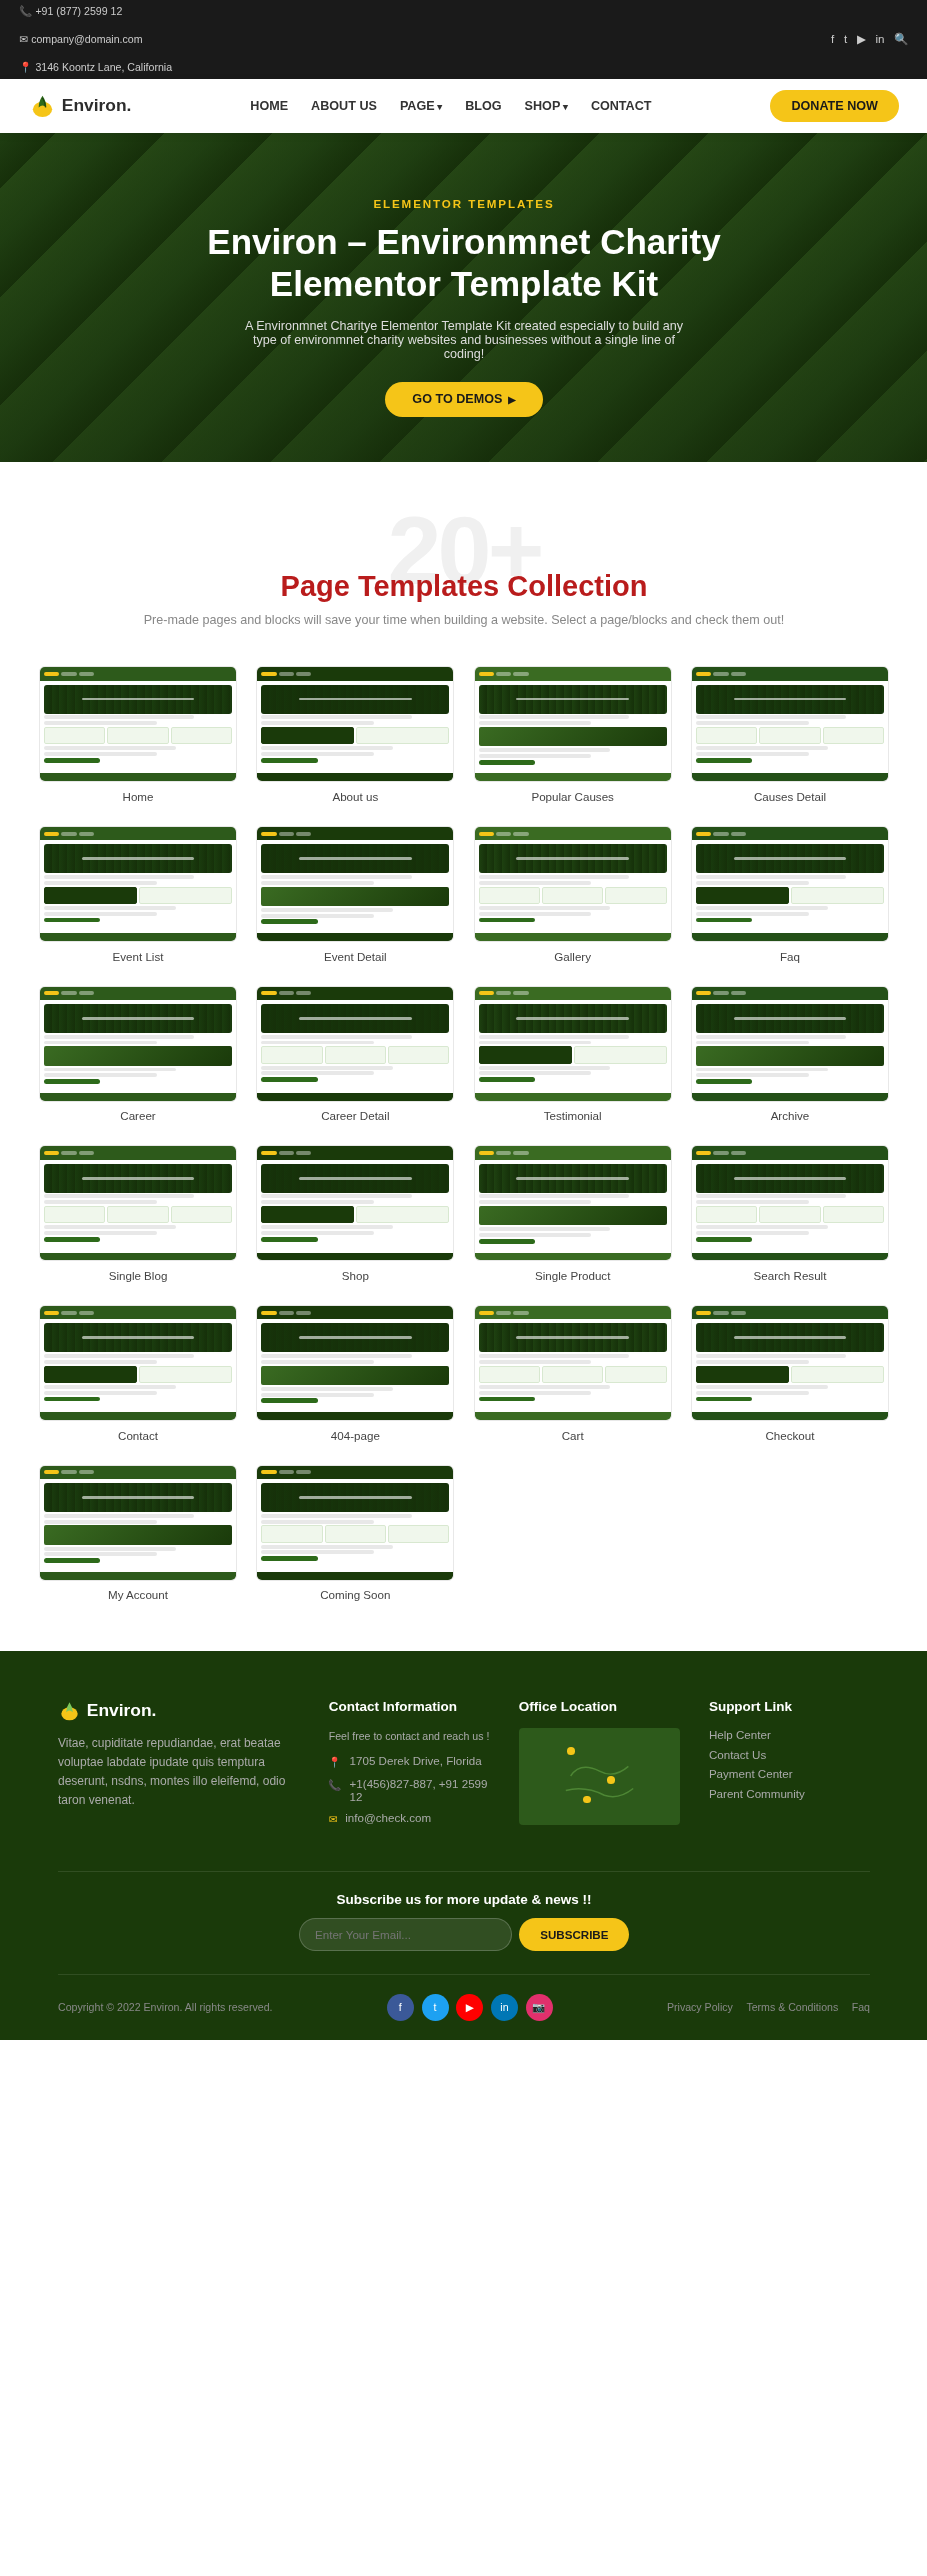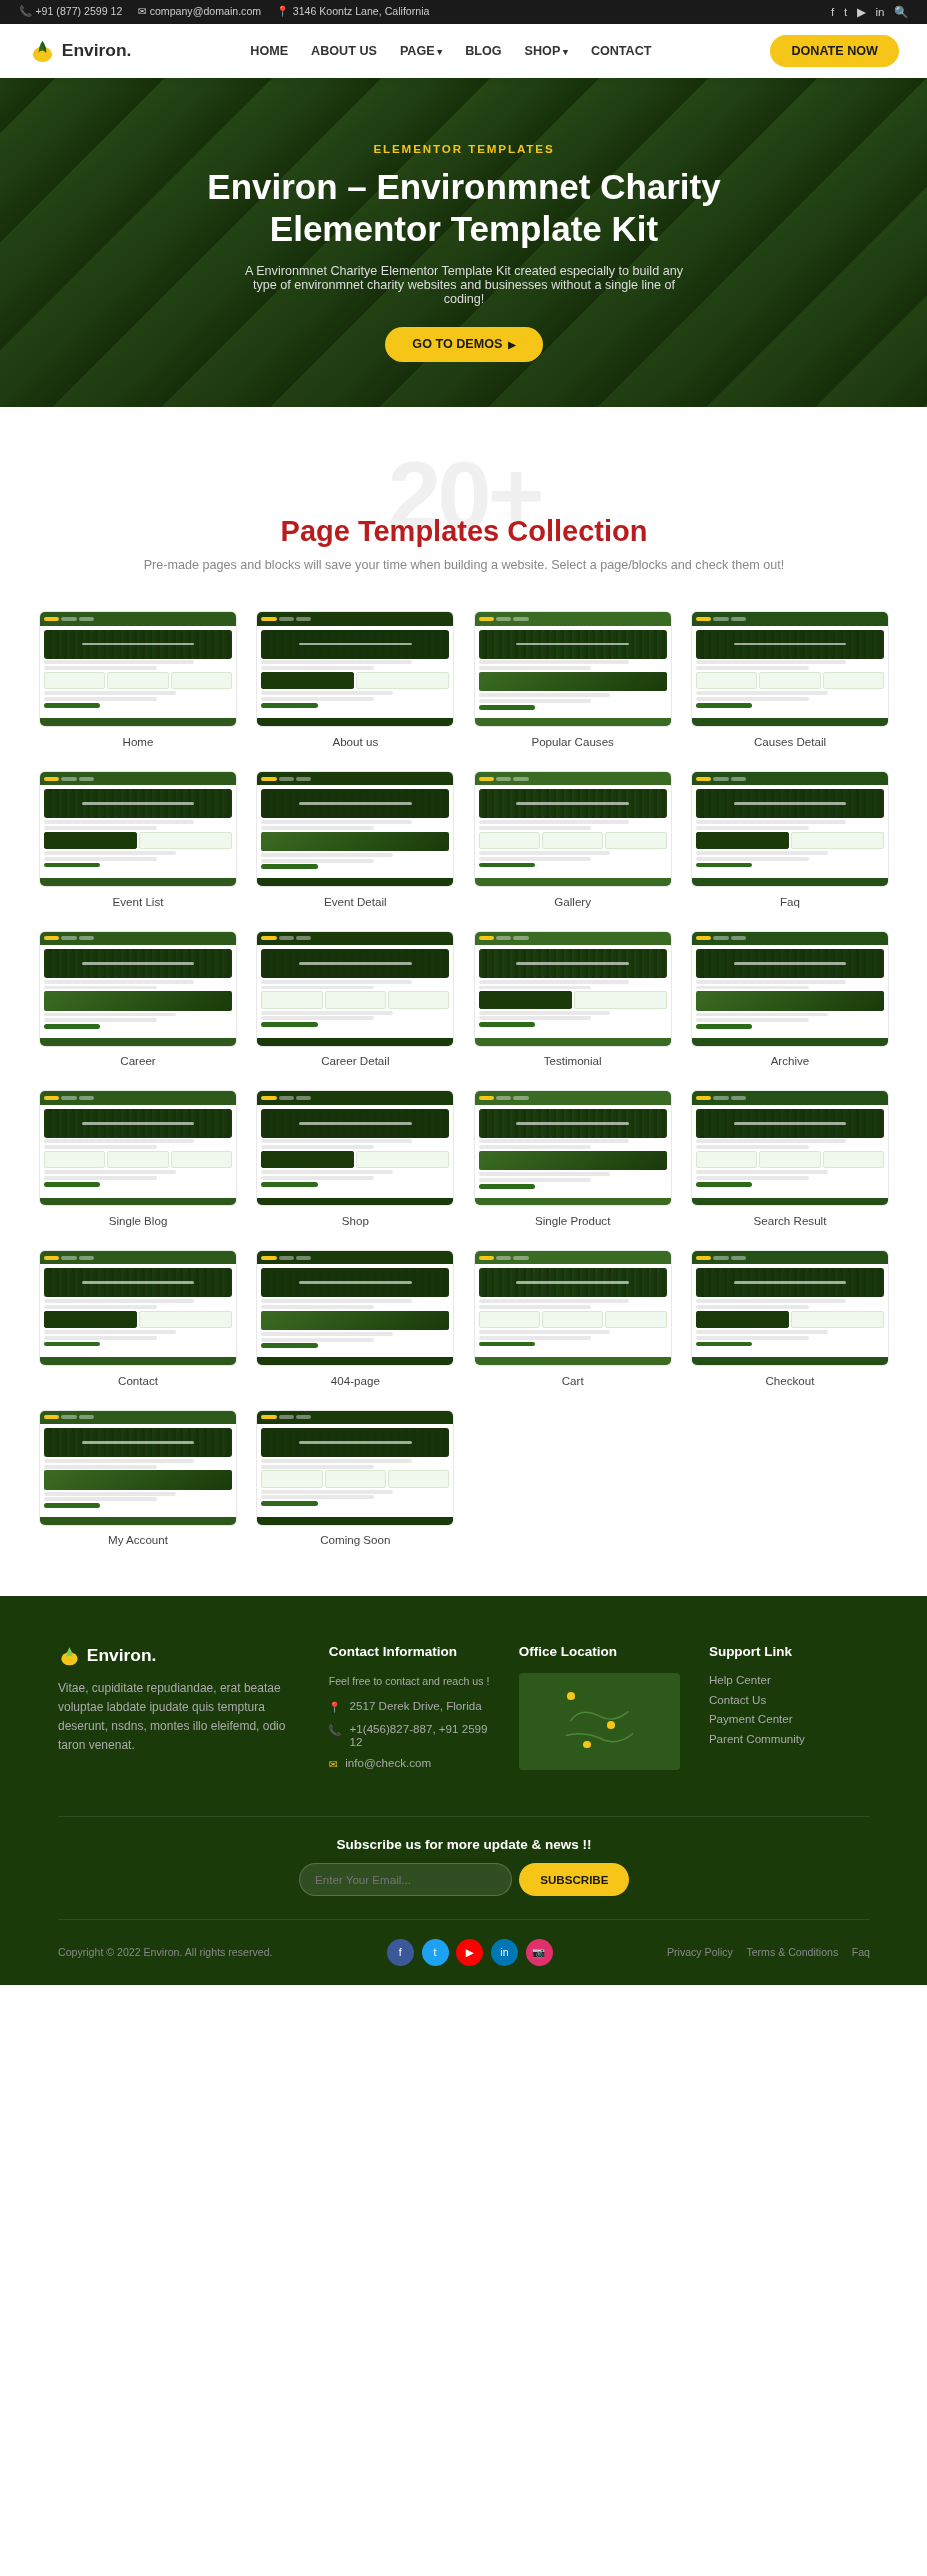--- a/index.html
+++ b/index.html
@@ -8,21 +8,21 @@
     
     .top-bar {
       background: #1a1a1a;
       color: #ccc;
       font-size: 10.6px;
       padding: 4.8px 19.3px;
       display: flex;
       justify-content: space-between;
       align-items: center;
     }
-    .top-bar-left { display: flex; gap: 15.5px; }
+    .top-bar-left { display: flex; gap: 15.5px; flex-direction: column; }
     .top-bar-right { display: flex; gap: 9.7px; }
     .top-bar-right span { color: #ccc; font-size: 11.6px; }
 
     
     .header {
       background: #fff;
       padding: 11.6px 29px;
       display: flex;
       align-items: center;
       justify-content: space-between;
@@ -1056,21 +1056,21 @@
         <span>Environ.</span>
       </div>
       <p>Vitae, cupiditate repudiandae, erat beatae voluptae labdate ipudate quis temptura deserunt, nsdns, montes illo eleifemd, odio taron venenat.</p>
     </div>
 
     <div class="footer-col">
       <div class="footer-col-title">Contact Information</div>
       <p style="font-size:10.6px;color:#aaa;margin-bottom:9.7px;">Feel free to contact and reach us !</p>
       <div class="footer-contact-item">
         <span class="footer-contact-icon">📍</span>
-        <span>2517 Derek Drive, Florida</span>
+        <span>1705 Derek Drive, Florida</span>
       </div>
       <div class="footer-contact-item">
         <span class="footer-contact-icon">📞</span>
         <span>+1(456)827-887, +91 2599 12</span>
       </div>
       <div class="footer-contact-item">
         <span class="footer-contact-icon">✉</span>
         <span>info@check.com</span>
       </div>
     </div>

